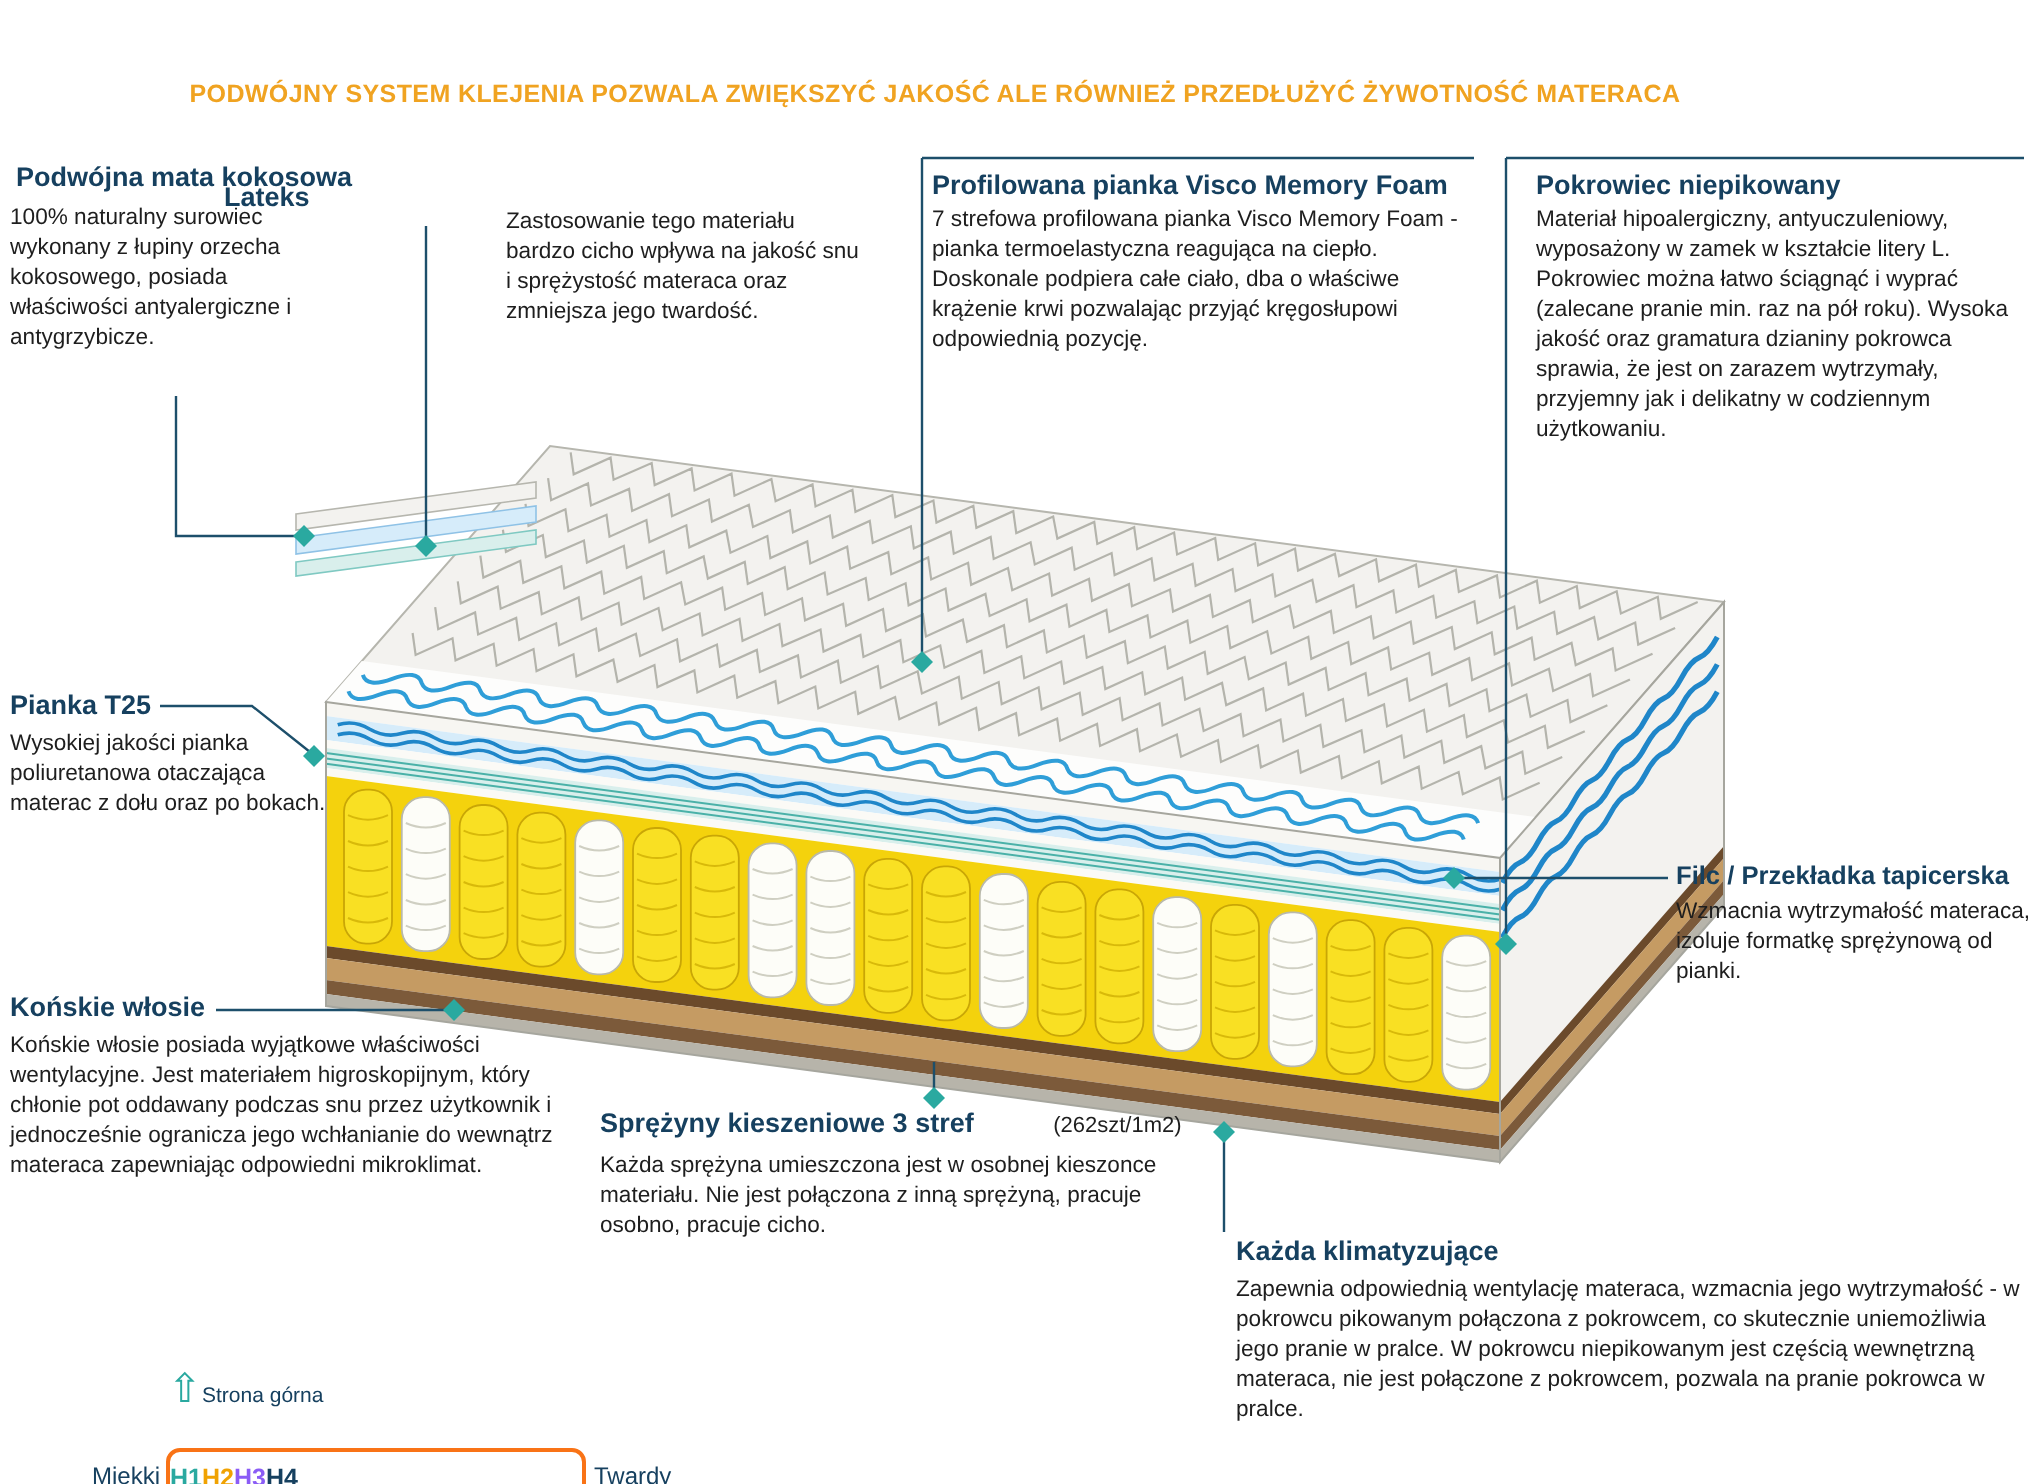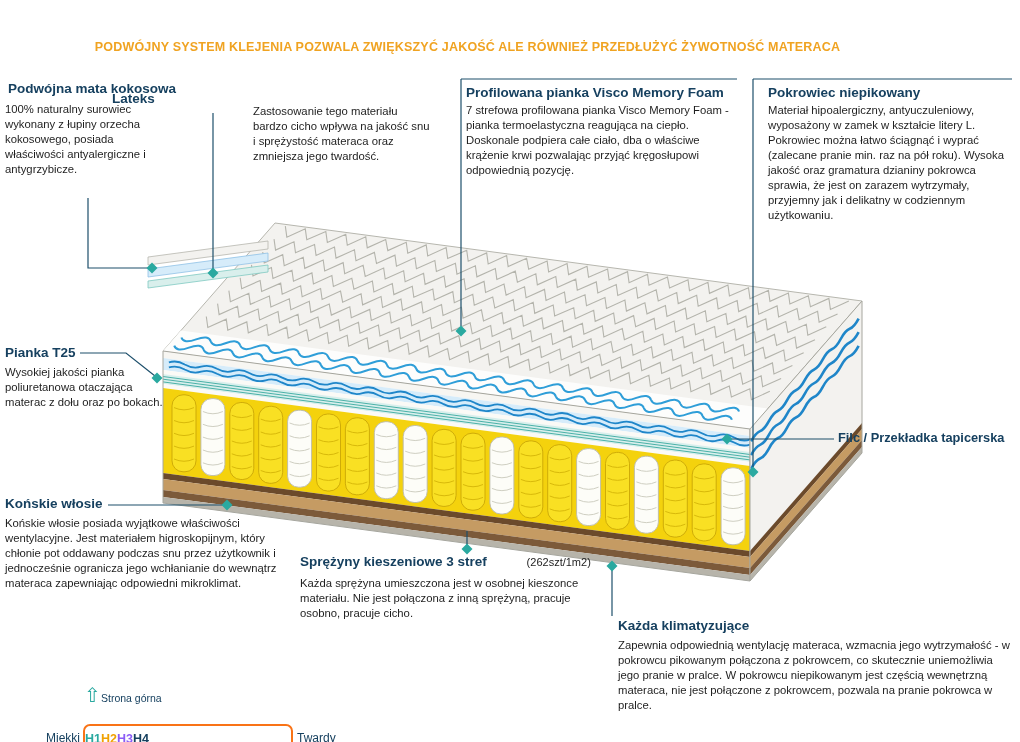--- a/index.html
+++ b/index.html
@@ -227,20 +227,21 @@
   <div class="ann-title" style="left:112px;top:56px;width:80px">Lateks</div>
   <div class="ann-body" style="left:253px;top:69px;width:178px">Zastosowanie tego materiału bardzo cicho wpływa na jakość snu i sprężystość materaca oraz zmniejsza jego twardość.</div>
 
   <div class="ann-title" style="left:466px;top:50px;width:290px">Profilowana pianka Visco Memory Foam</div>
   <div class="ann-body" style="left:466px;top:68px;width:276px">7 strefowa profilowana pianka Visco Memory Foam - pianka termoelastyczna reagująca na ciepło. Doskonale podpiera całe ciało, dba o właściwe krążenie krwi pozwalając przyjąć kręgosłupowi odpowiednią pozycję.</div>
 
   <div class="ann-title" style="left:768px;top:50px;width:240px">Pokrowiec niepikowany</div>
   <div class="ann-body" style="left:768px;top:68px;width:248px">Materiał hipoalergiczny, antyuczuleniowy, wyposażony w zamek w kształcie litery L. Pokrowiec można łatwo ściągnąć i wyprać (zalecane pranie min. raz na pół roku). Wysoka jakość oraz gramatura dzianiny pokrowca sprawia, że jest on zarazem wytrzymały, przyjemny jak i delikatny w codziennym użytkowaniu.</div>
 
   <div class="ann-title" style="left:838px;top:396px;width:182px;font-size:12.8px">Filc / Przekładka tapicerska</div>
+  <div class="ann-body" style="left:838px;top:414px;width:178px">Wzmacnia wytrzymałość materaca, izoluje formatkę sprężynową od pianki.</div>
 
   <div class="ann-title" style="left:618px;top:583px;width:220px">Każda klimatyzujące</div>
   <div class="ann-body" style="left:618px;top:603px;width:398px">Zapewnia odpowiednią wentylację materaca, wzmacnia jego wytrzymałość - w pokrowcu pikowanym połączona z pokrowcem, co skutecznie uniemożliwia jego pranie w pralce. W pokrowcu niepikowanym jest częścią wewnętrzną materaca, nie jest połączone z pokrowcem, pozwala na pranie pokrowca w pralce.</div>
 
   <div class="ann-title" style="left:300px;top:519px;width:320px">
     <span>Sprężyny kieszeniowe 3 stref</span>
     <span class="subtle">(262szt/1m2)</span>
   </div>
   <div class="ann-body" style="left:300px;top:541px;width:292px">Każda sprężyna umieszczona jest w osobnej kieszonce materiału. Nie jest połączona z inną sprężyną, pracuje osobno, pracuje cicho.</div>
 

